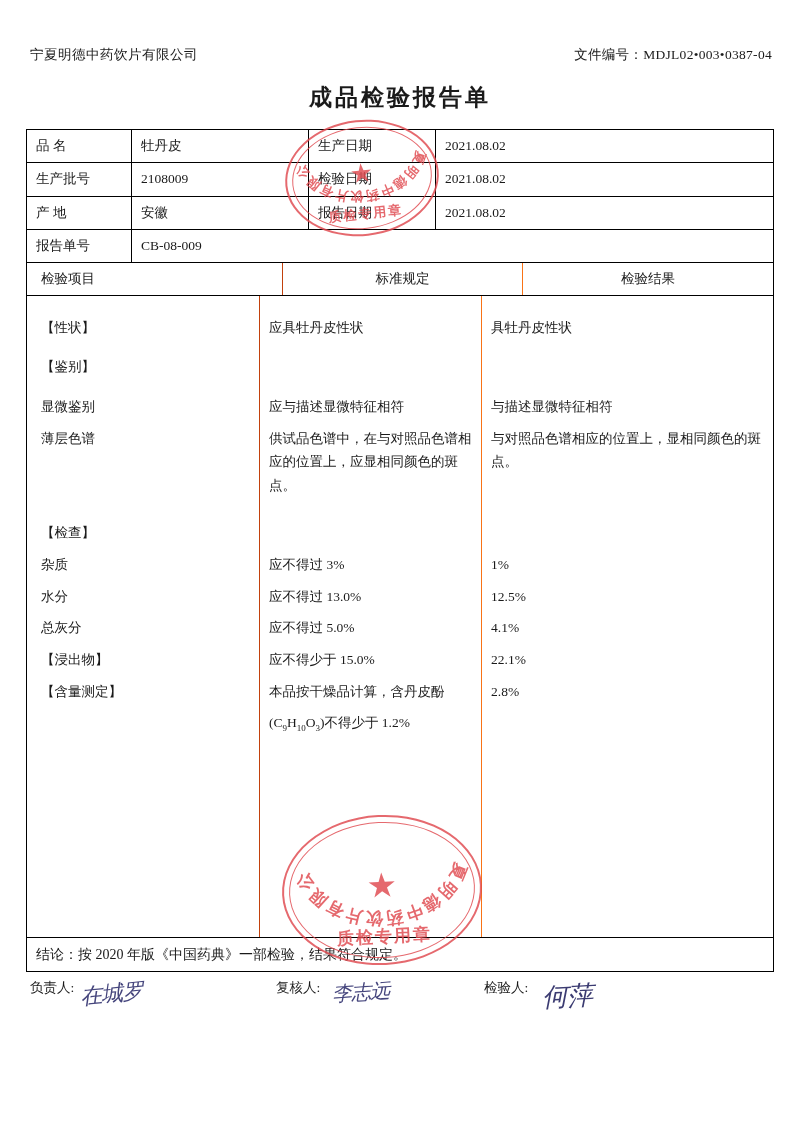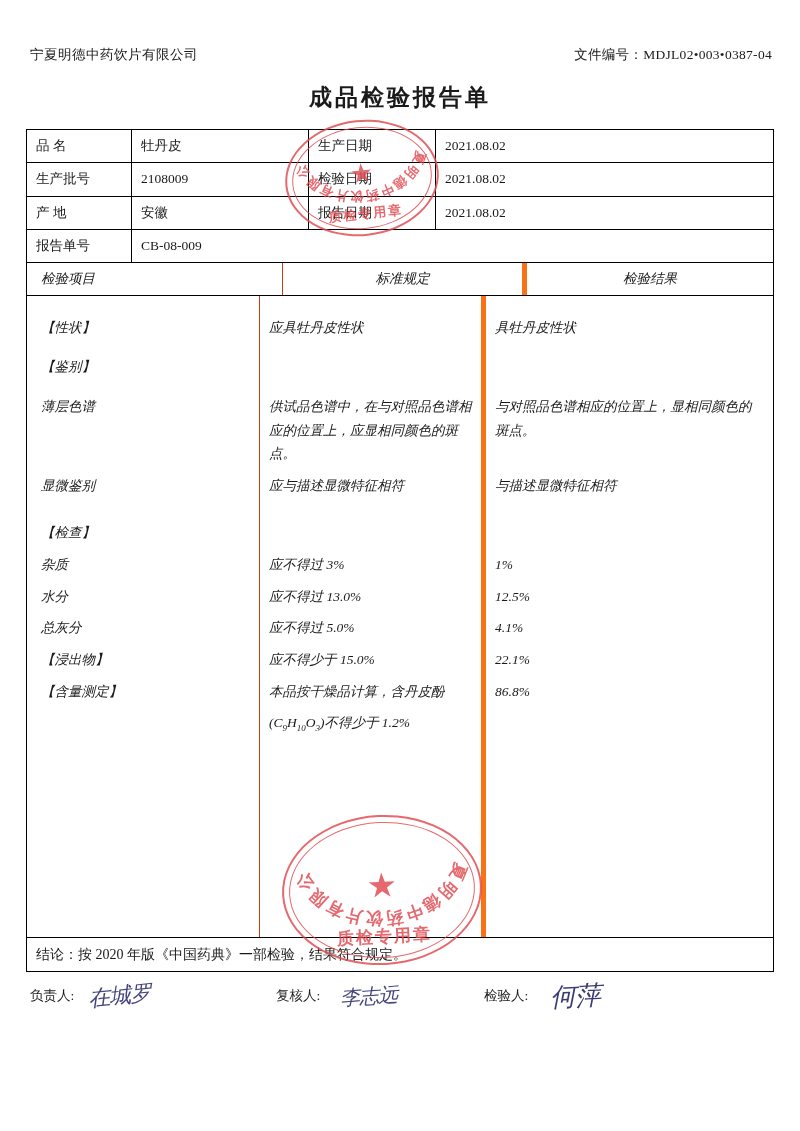--- a/index.html
+++ b/index.html
@@ -69,36 +69,36 @@
 
   
   .colhead td {
     text-align: left;
     padding-top: 9px;
     padding-bottom: 9px;
     height: 22px;
   }
 
   
-  .items-td { padding: 0 !important; font-style: italic; }
+  .items-td { padding: 0 !important; }
   table.items {
     width: 100%;
     border-collapse: collapse;
     table-layout: fixed;
     font-size: 13.5px;
   }
   table.items td {
     border: none;
     padding: 4px 9px;
     vertical-align: top;
     line-height: 1.75;
   }
   table.items td.col-item  { width: 232px; padding-left: 14px;}
   table.items td.col-std   { width: 221px; border-left: 1px solid #c2410c; }
-  table.items td.col-res   { border-left: 5px solid #f97316; }
+  table.items td.col-res   { border-left: 1px solid #f97316; }
   .spacer-row td { height: 16px; padding: 0 !important; }
   .spacer-row-sm td { height: 8px; padding: 0 !important; }
   .tall-pad td { height: 196px; padding: 0 !important; }
 
   sub { font-size: 9px; }
 
   
   .concl td {
     padding: 8px 12px 8px 14px;
     font-size: 14px;
@@ -107,23 +107,22 @@
   
   .sign-row {
     display: flex;
     margin-top: 7px;
     font-size: 13.5px;
     padding-left: 4px;
     position: relative;
   }
   .sign-block {
     display: flex;
-    align-items: center;
+    align-items: flex-start;
     position: relative;
-    gap: 8px;
   }
   .sign-block.b1 { width: 246px; }
   .sign-block.b2 { width: 208px; }
   .sign-block.b3 { width: 240px; }
   .sign-label { white-space: nowrap; }
   .sign-write {
     font-family: "DejaVu Serif", serif;
     font-style: italic;
     color: #2c2c6b;
     font-size: 22px;
@@ -272,29 +271,29 @@
             <td class="col-item">【鉴别】</td>
             <td class="col-std"></td>
             <td class="col-res"></td>
           </tr>
           <tr class="spacer-row-sm">
                   <td class="col-item"></td>
                   <td class="col-std"></td>
                   <td class="col-res"></td>
                 </tr>
           <tr>
+            <td class="col-item">显微鉴别</td>
+            <td class="col-std">应与描述显微特征相符</td>
+            <td class="col-res">与描述显微特征相符</td>
+          </tr>
+          <tr>
             <td class="col-item">薄层色谱</td>
             <td class="col-std">供试品色谱中，在与对照品色谱相应的位置上，应显相同颜色的斑点。</td>
             <td class="col-res">与对照品色谱相应的位置上，显相同颜色的斑点。</td>
           </tr>
-          <tr>
-            <td class="col-item">显微鉴别</td>
-            <td class="col-std">应与描述显微特征相符</td>
-            <td class="col-res">与描述显微特征相符</td>
-          </tr>
 
           <tr class="spacer-row">
                   <td class="col-item"></td>
                   <td class="col-std"></td>
                   <td class="col-res"></td>
                 </tr>
 
           <tr>
             <td class="col-item">【检查】</td>
             <td class="col-std"></td>
@@ -316,21 +315,21 @@
             <td class="col-res">4.1%</td>
           </tr>
           <tr>
             <td class="col-item">【浸出物】</td>
             <td class="col-std">应不得少于 15.0%</td>
             <td class="col-res">22.1%</td>
           </tr>
           <tr>
             <td class="col-item">【含量测定】</td>
             <td class="col-std">本品按干燥品计算，含丹皮酚</td>
-            <td class="col-res">86.8%</td>
+            <td class="col-res">2.8%</td>
           </tr>
           <tr>
             <td class="col-item"></td>
             <td class="col-std"><span>(C</span><sub>9</sub><span>H</span><sub>10</sub><span>O</span><sub>3</sub><span>)不得少于 1.2%</span></td>
             <td class="col-res"></td>
           </tr>
 
           <tr class="tall-pad">
                   <td class="col-item"></td>
                   <td class="col-std"></td>

